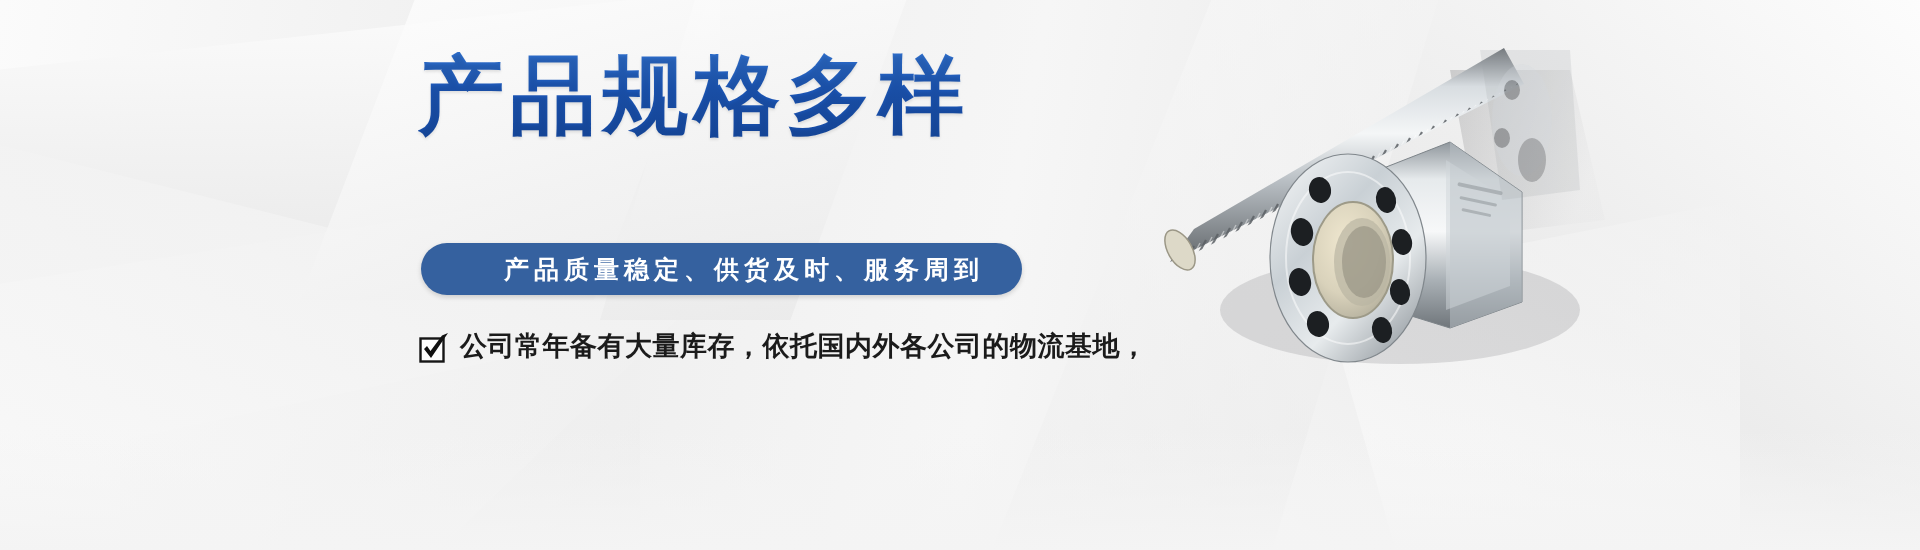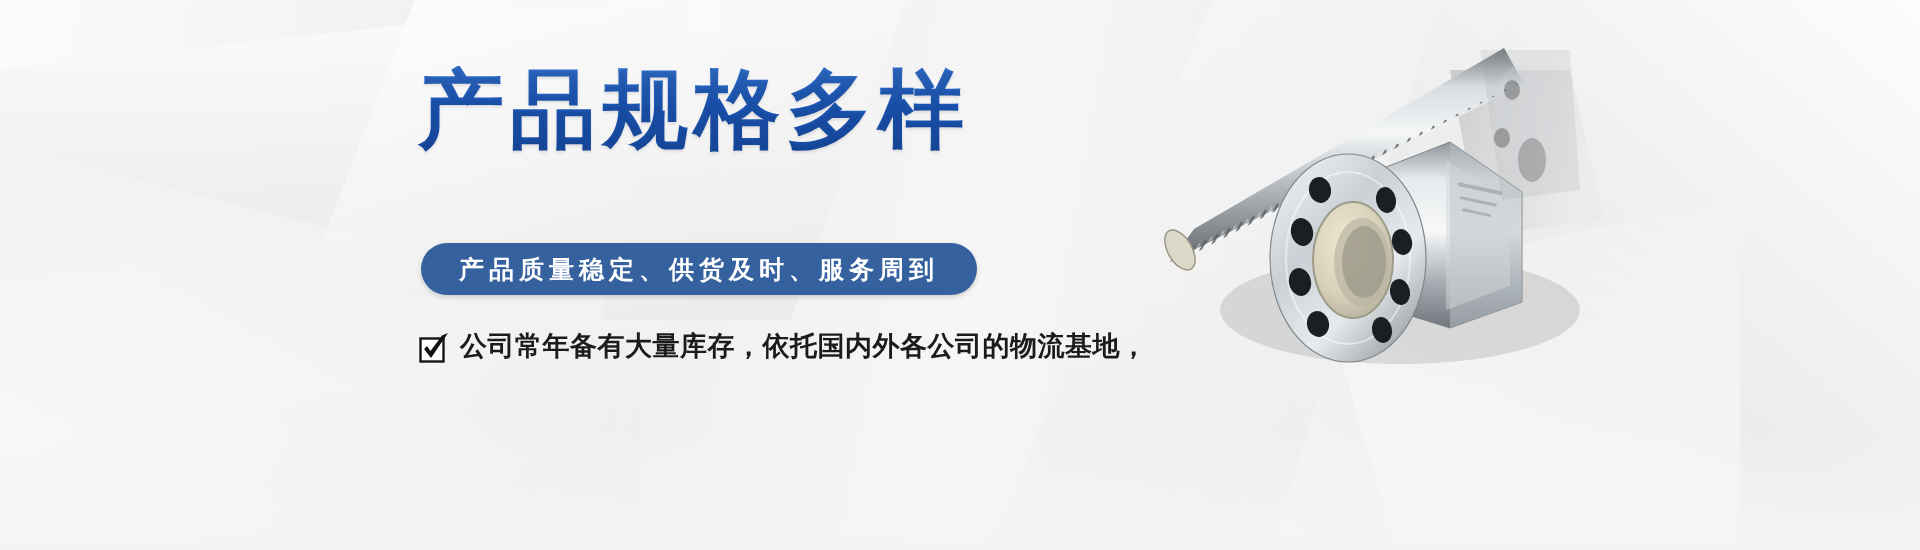--- a/index.html
+++ b/index.html
@@ -80,21 +80,21 @@
   
   .content {
     position: absolute;
     left: 418px; top: 0;
     width: 1000px; height: 550px;
     z-index: 5;
   }
 
   .headline {
     position: absolute;
-    left: 0; top: 66px;
+    left: 0; top: 52px;
     font-size: 86px;
     font-weight: bold;
     letter-spacing: 6px;
     line-height: 1;
     color: #1d5bbf;
     background: linear-gradient(180deg, #2f6ecb 0%, #1c57b8 45%, #174ca6 100%);
     -webkit-background-clip: text;
     background-clip: text;
     -webkit-text-fill-color: transparent;
     text-shadow: 0 2px 3px rgba(0,0,0,.10);
@@ -111,20 +111,21 @@
     border-radius: 26px;
     background: #35619f;
     box-shadow: 0 2px 5px rgba(0,0,0,.16);
   }
   .pill-text {
     font-size: 25px;
     font-weight: bold;
     letter-spacing: 5px;
     color: #ffffff;
     white-space: nowrap;
+    margin-left: 45px;
   }
 
   .bullets {
     position: absolute;
     left: 0; top: 330px;
     width: 1060px;
   }
   .bullet {
     display: flex;
     align-items: flex-end;

